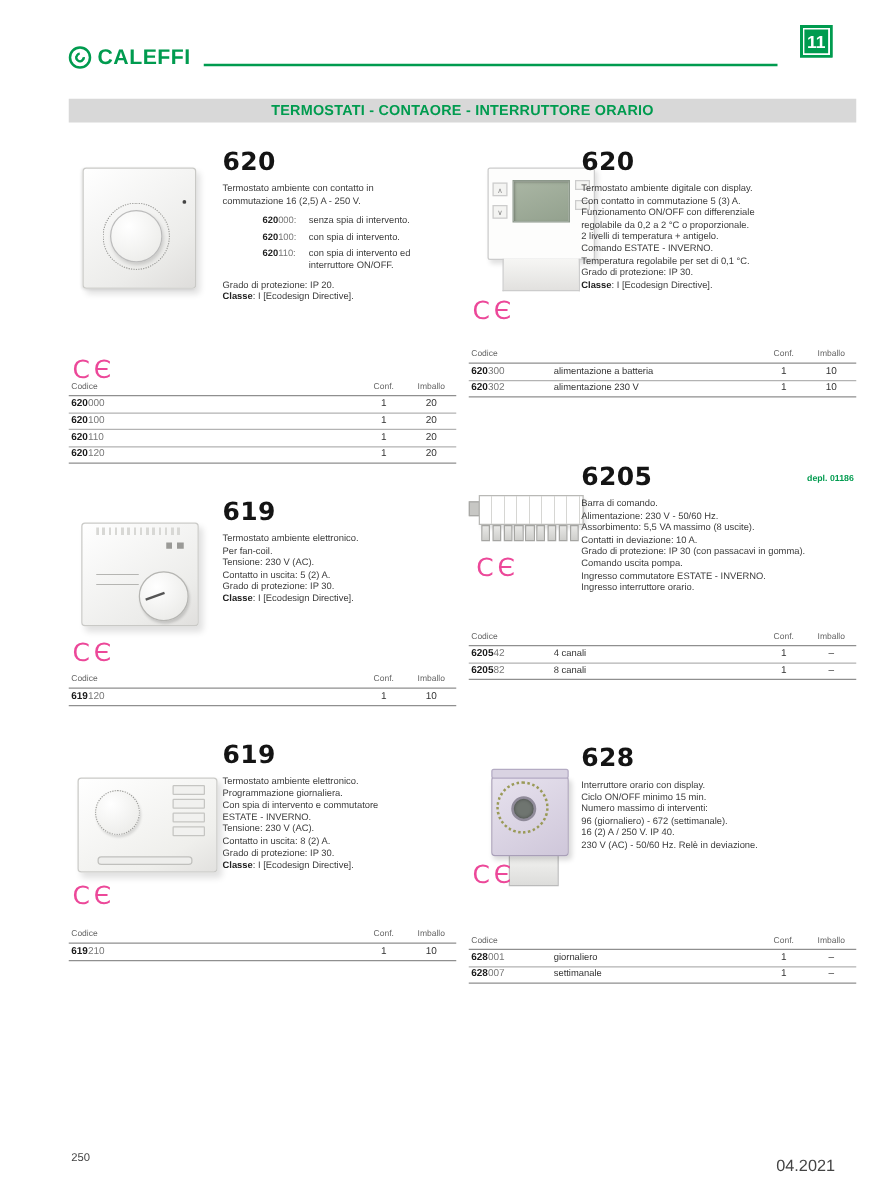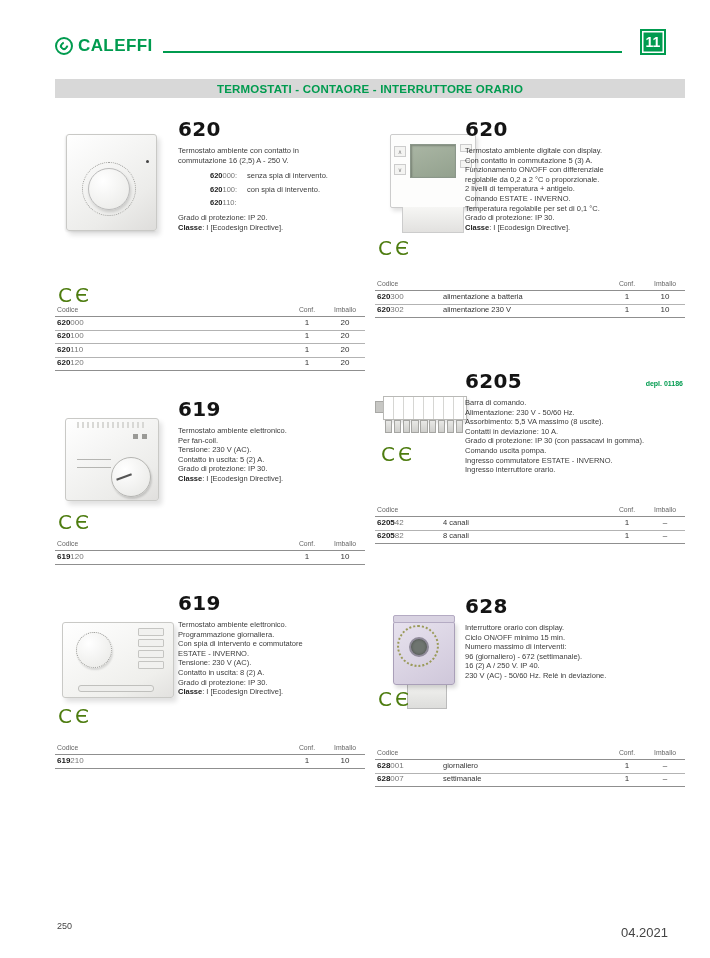--- a/index.html
+++ b/index.html
@@ -10,37 +10,37 @@
   body{margin:0;background:#fff;font-family:"Liberation Sans",sans-serif;}
   .page{position:relative;width:710px;height:958px;background:#fff;overflow:hidden;}
 
   
   .hdr{position:absolute;left:55px;top:30px;width:575px;height:26px;display:flex;align-items:flex-end;}
   .logo{display:flex;align-items:center;gap:5px;color:var(--brand-green);}
   .logo-icon{position:relative;width:18px;height:18px;border:2.5px solid var(--brand-green);border-radius:50%;}
   .logo-icon::after{content:"";position:absolute;inset:3px;border:2px solid var(--brand-green);border-radius:50%;border-top-color:transparent;transform:rotate(40deg);}
   .logo-text{font-size:17px;font-weight:bold;letter-spacing:.4px;line-height:20px;}
   .hdr-rule{flex:1;height:2px;background:var(--brand-green);margin:0 8px 3px 10px;}
-  .chapter-badge{position:absolute;left:640px;top:29px;width:26px;height:26px;background:var(--brand-green);border:2px solid var(--brand-green);box-shadow:inset 0 0 0 1.5px #fff;color:#fff;font-weight:bold;font-size:14px;display:flex;align-items:center;justify-content:center;}
+  .chapter-badge{position:absolute;left:640px;top:20px;width:26px;height:26px;background:var(--brand-green);border:2px solid var(--brand-green);box-shadow:inset 0 0 0 1.5px #fff;color:#fff;font-weight:bold;font-size:14px;display:flex;align-items:center;justify-content:center;}
 
   .section-bar{position:absolute;left:55px;top:79px;width:630px;height:19px;background:var(--section-bar-bg);display:flex;align-items:center;justify-content:center;}
   .section-bar span{color:var(--brand-green);font-weight:bold;font-size:11.5px;letter-spacing:.2px;}
 
   
   .product{position:absolute;width:310px;}
   .p-text{position:absolute;}
   h2.p-title{margin:0 0 6px 0;font-family:"DejaVu Sans",sans-serif;font-weight:bold;font-size:20px;line-height:22px;color:#141414;letter-spacing:.3px;}
   .dline{font-size:7.5px;line-height:9.6px;color:#3c3c3c;}
   .classe b{color:#222;}
   .variant{display:flex;margin-bottom:4px;font-size:7.5px;line-height:9.4px;}
   .v-code{flex:0 0 37px;margin-left:32px;}
   .v-bold{font-weight:bold;color:#222;}
   .v-rest{color:#777;}
   .v-text{flex:1;color:#3c3c3c;}
-  .ce{position:absolute;font-family:"DejaVu Sans",sans-serif;font-size:20px;letter-spacing:3px;color:#4d7c0f;}
+  .ce{position:absolute;font-family:"DejaVu Sans",sans-serif;font-size:20px;letter-spacing:3px;color:#ec4899;}
   .depl-note{position:absolute;right:2px;top:10px;font-size:7px;font-weight:bold;color:var(--brand-green);}
 
   
   .ptable{position:absolute;left:0;width:310px;}
   .t-head{position:relative;height:13px;border-bottom:1px solid #8f8f8f;color:#666;font-size:6.8px;}
   .th-codice{position:absolute;left:2px;bottom:3px;}
   .th-conf{position:absolute;right:40px;width:36px;text-align:center;bottom:3px;}
   .th-imballo{position:absolute;right:0;width:40px;text-align:center;bottom:3px;}
   .t-row{position:relative;height:13.5px;border-bottom:1px solid #b3b3b3;font-size:8px;}
   .t-row:last-child{border-bottom:1px solid #8f8f8f;}
@@ -135,20 +135,21 @@
       <div class="variant">
         <span class="v-code"><b class="v-bold">620</b><span class="v-rest">000:</span></span>
         <span class="v-text">senza spia di intervento.</span>
       </div>
       <div class="variant">
         <span class="v-code"><b class="v-bold">620</b><span class="v-rest">100:</span></span>
         <span class="v-text">con spia di intervento.</span>
       </div>
       <div class="variant">
         <span class="v-code"><b class="v-bold">620</b><span class="v-rest">110:</span></span>
+        <span class="v-text">con spia di intervento ed interruttore ON/OFF.</span>
       </div>
       <div class="dline" style="margin-top:6px;">Grado di protezione: IP 20.</div>
       <div class="dline classe"><b>Classe</b><span>: I [Ecodesign Directive].</span></div>
     </div>
     <div class="ptable" style="top:186px;">
       <div class="t-head">
         <span class="th-codice">Codice</span>
         <span class="th-conf">Conf.</span>
         <span class="th-imballo">Imballo</span>
       </div>

